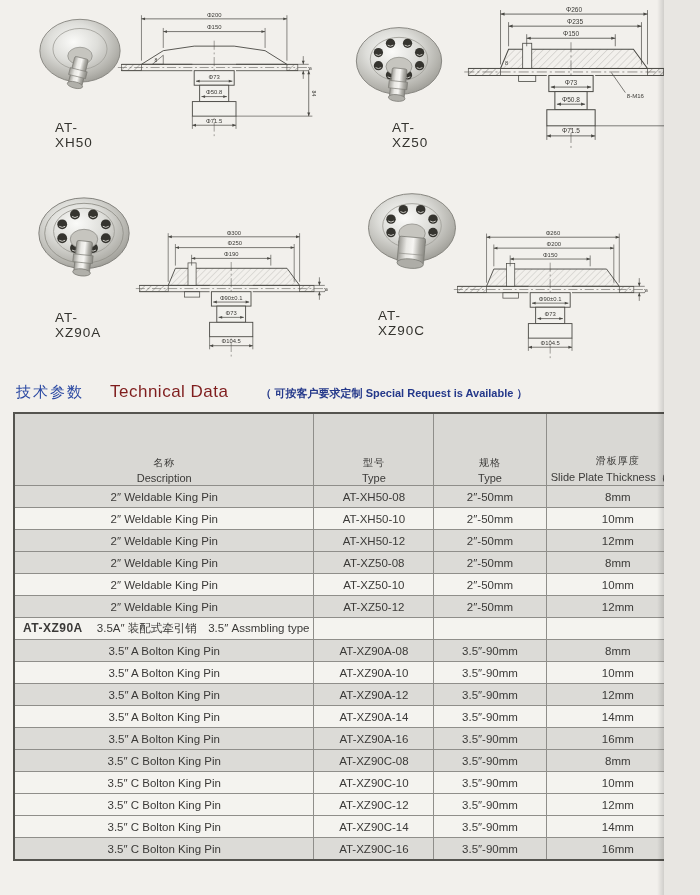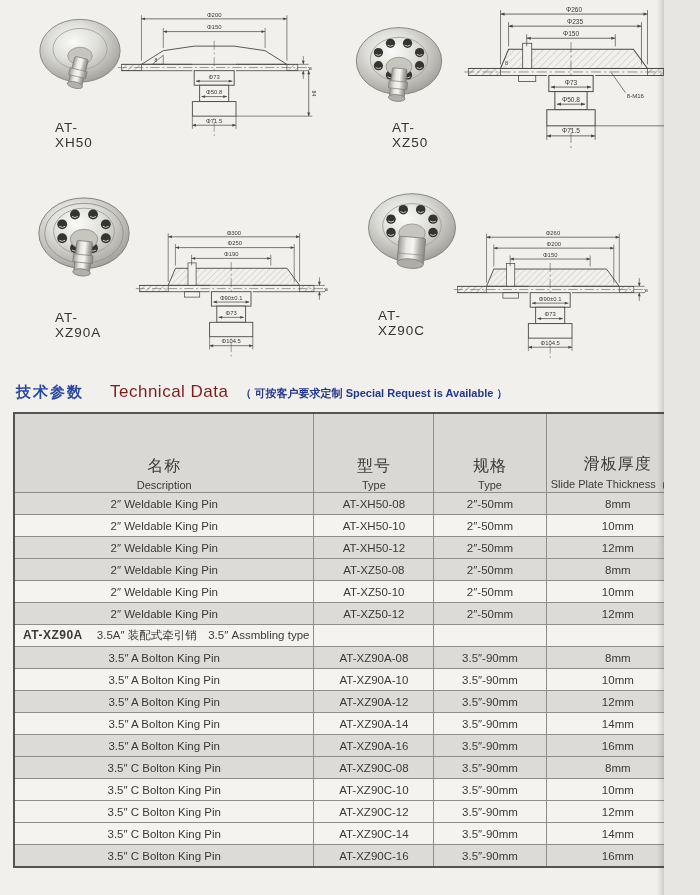--- a/index.html
+++ b/index.html
@@ -6,29 +6,29 @@
   body{font-family:"Liberation Sans",sans-serif;background:#e8e6e2;}
   .page{position:relative;width:664px;height:895px;background:#f2f0ec;overflow:hidden;color:#3b3a38;}
   .page::after{content:'';position:absolute;right:0;top:0;width:7px;height:100%;
     background:linear-gradient(to right,rgba(0,0,0,0),rgba(0,0,0,0.14));pointer-events:none;}
   .products{position:relative;height:368px;}
   .product{position:absolute;margin:0;padding:0;}
   .photo,.drawing{position:absolute;}
   svg text{font-family:"Liberation Sans",sans-serif;}
   .plabel{position:absolute;font-size:13.5px;letter-spacing:1px;color:#34332e;}
   .section-title{display:flex;align-items:baseline;padding:14px 0 4px 16px;}
-  .t-cn{font-size:15px;font-weight:bold;color:#2a48a2;letter-spacing:2px;}
+  .t-cn{font-size:15px;font-weight:normal;color:#2a48a2;letter-spacing:2px;}
   .t-en{font-size:17px;color:#7f1d1d;margin-left:26px;letter-spacing:0.5px;}
-  .t-note{font-size:11px;font-weight:bold;color:#24388a;margin-left:12px;}
+  .t-note{font-size:11px;font-weight:bold;color:#24388a;margin-left:32px;}
   table.tech{border-collapse:collapse;width:678px;margin:6px 0 0 13px;
     border:2px solid #55544f;font-size:11.5px;color:#3b3a38;background:#f4f3ef;}
   table.tech th,table.tech td{border:1px solid #8f8e8a;height:21px;padding:0 4px;
     text-align:center;font-weight:normal;white-space:nowrap;}
   table.tech thead th{background:#d9d8d4;height:42px;}
-  .hcn{font-size:16px;letter-spacing:1px;margin-top:40px;}
+  .hcn{font-size:10px;letter-spacing:1px;margin-top:40px;}
   .hen{font-size:11px;margin-top:2px;}
   tr.shade td{background:#dcdbd7;}
   tr.group td{text-align:left;background:#f4f3ef;}
   tr.group .model{font-weight:bold;font-size:12px;margin:0 14px 0 4px;letter-spacing:0.5px;}
   tr.group .gdesc{font-size:11.5px;}
 </style>
 </head>
 <body>
 
 <div class="page">

